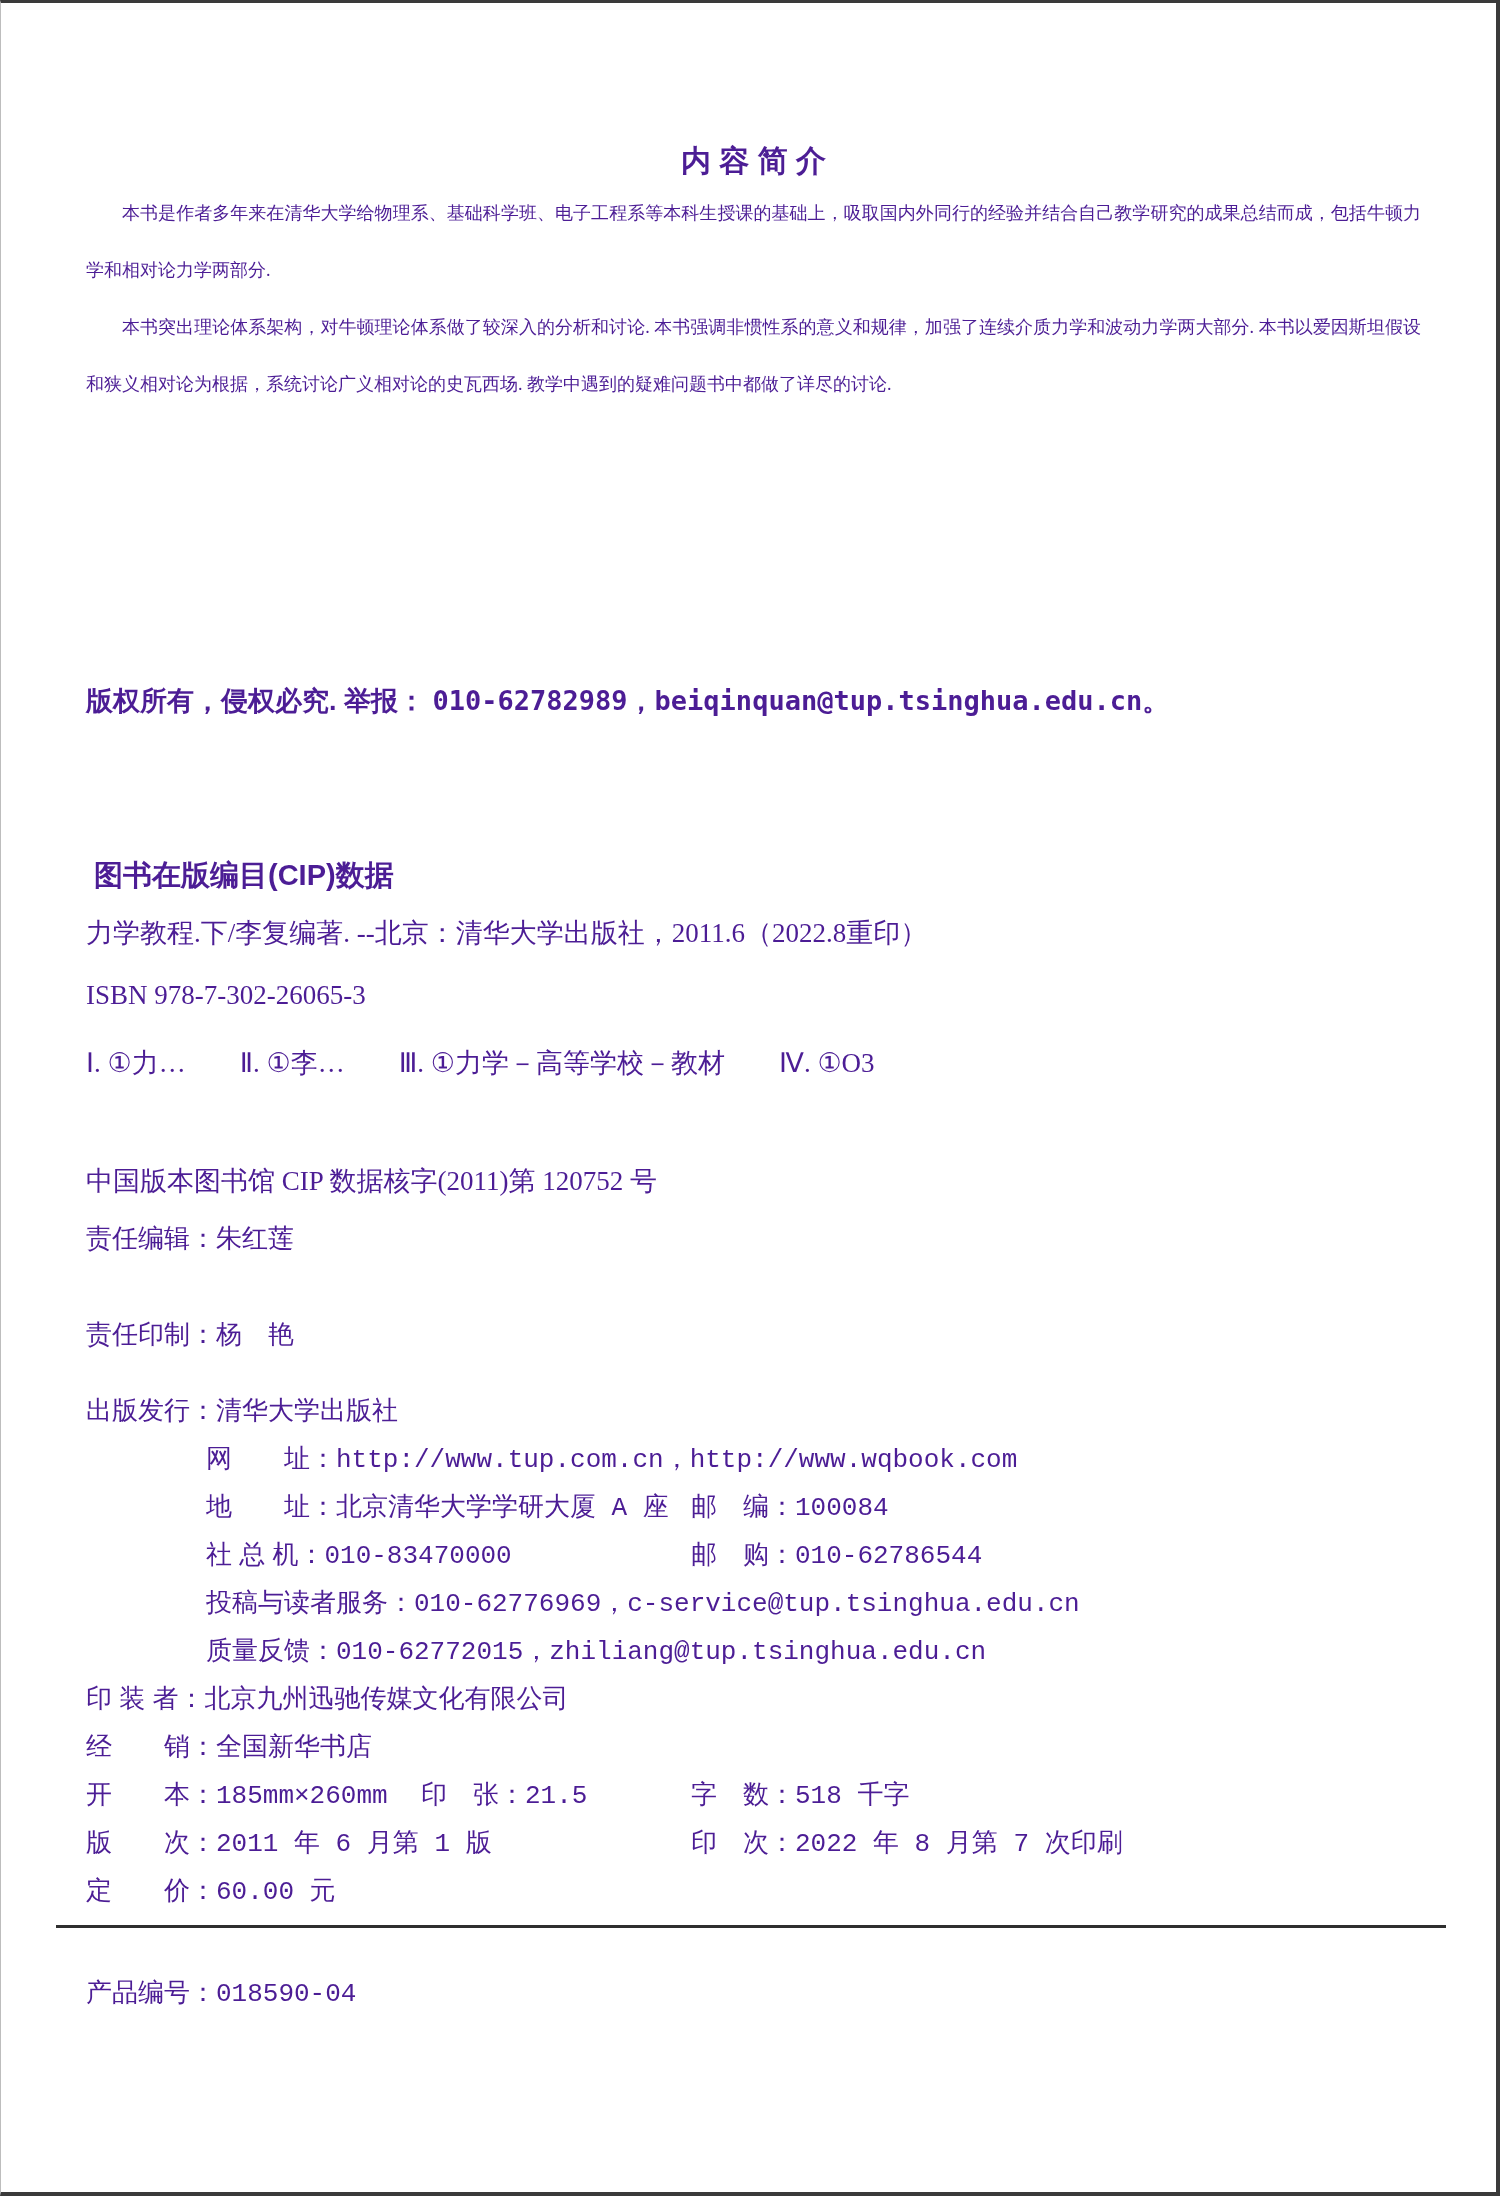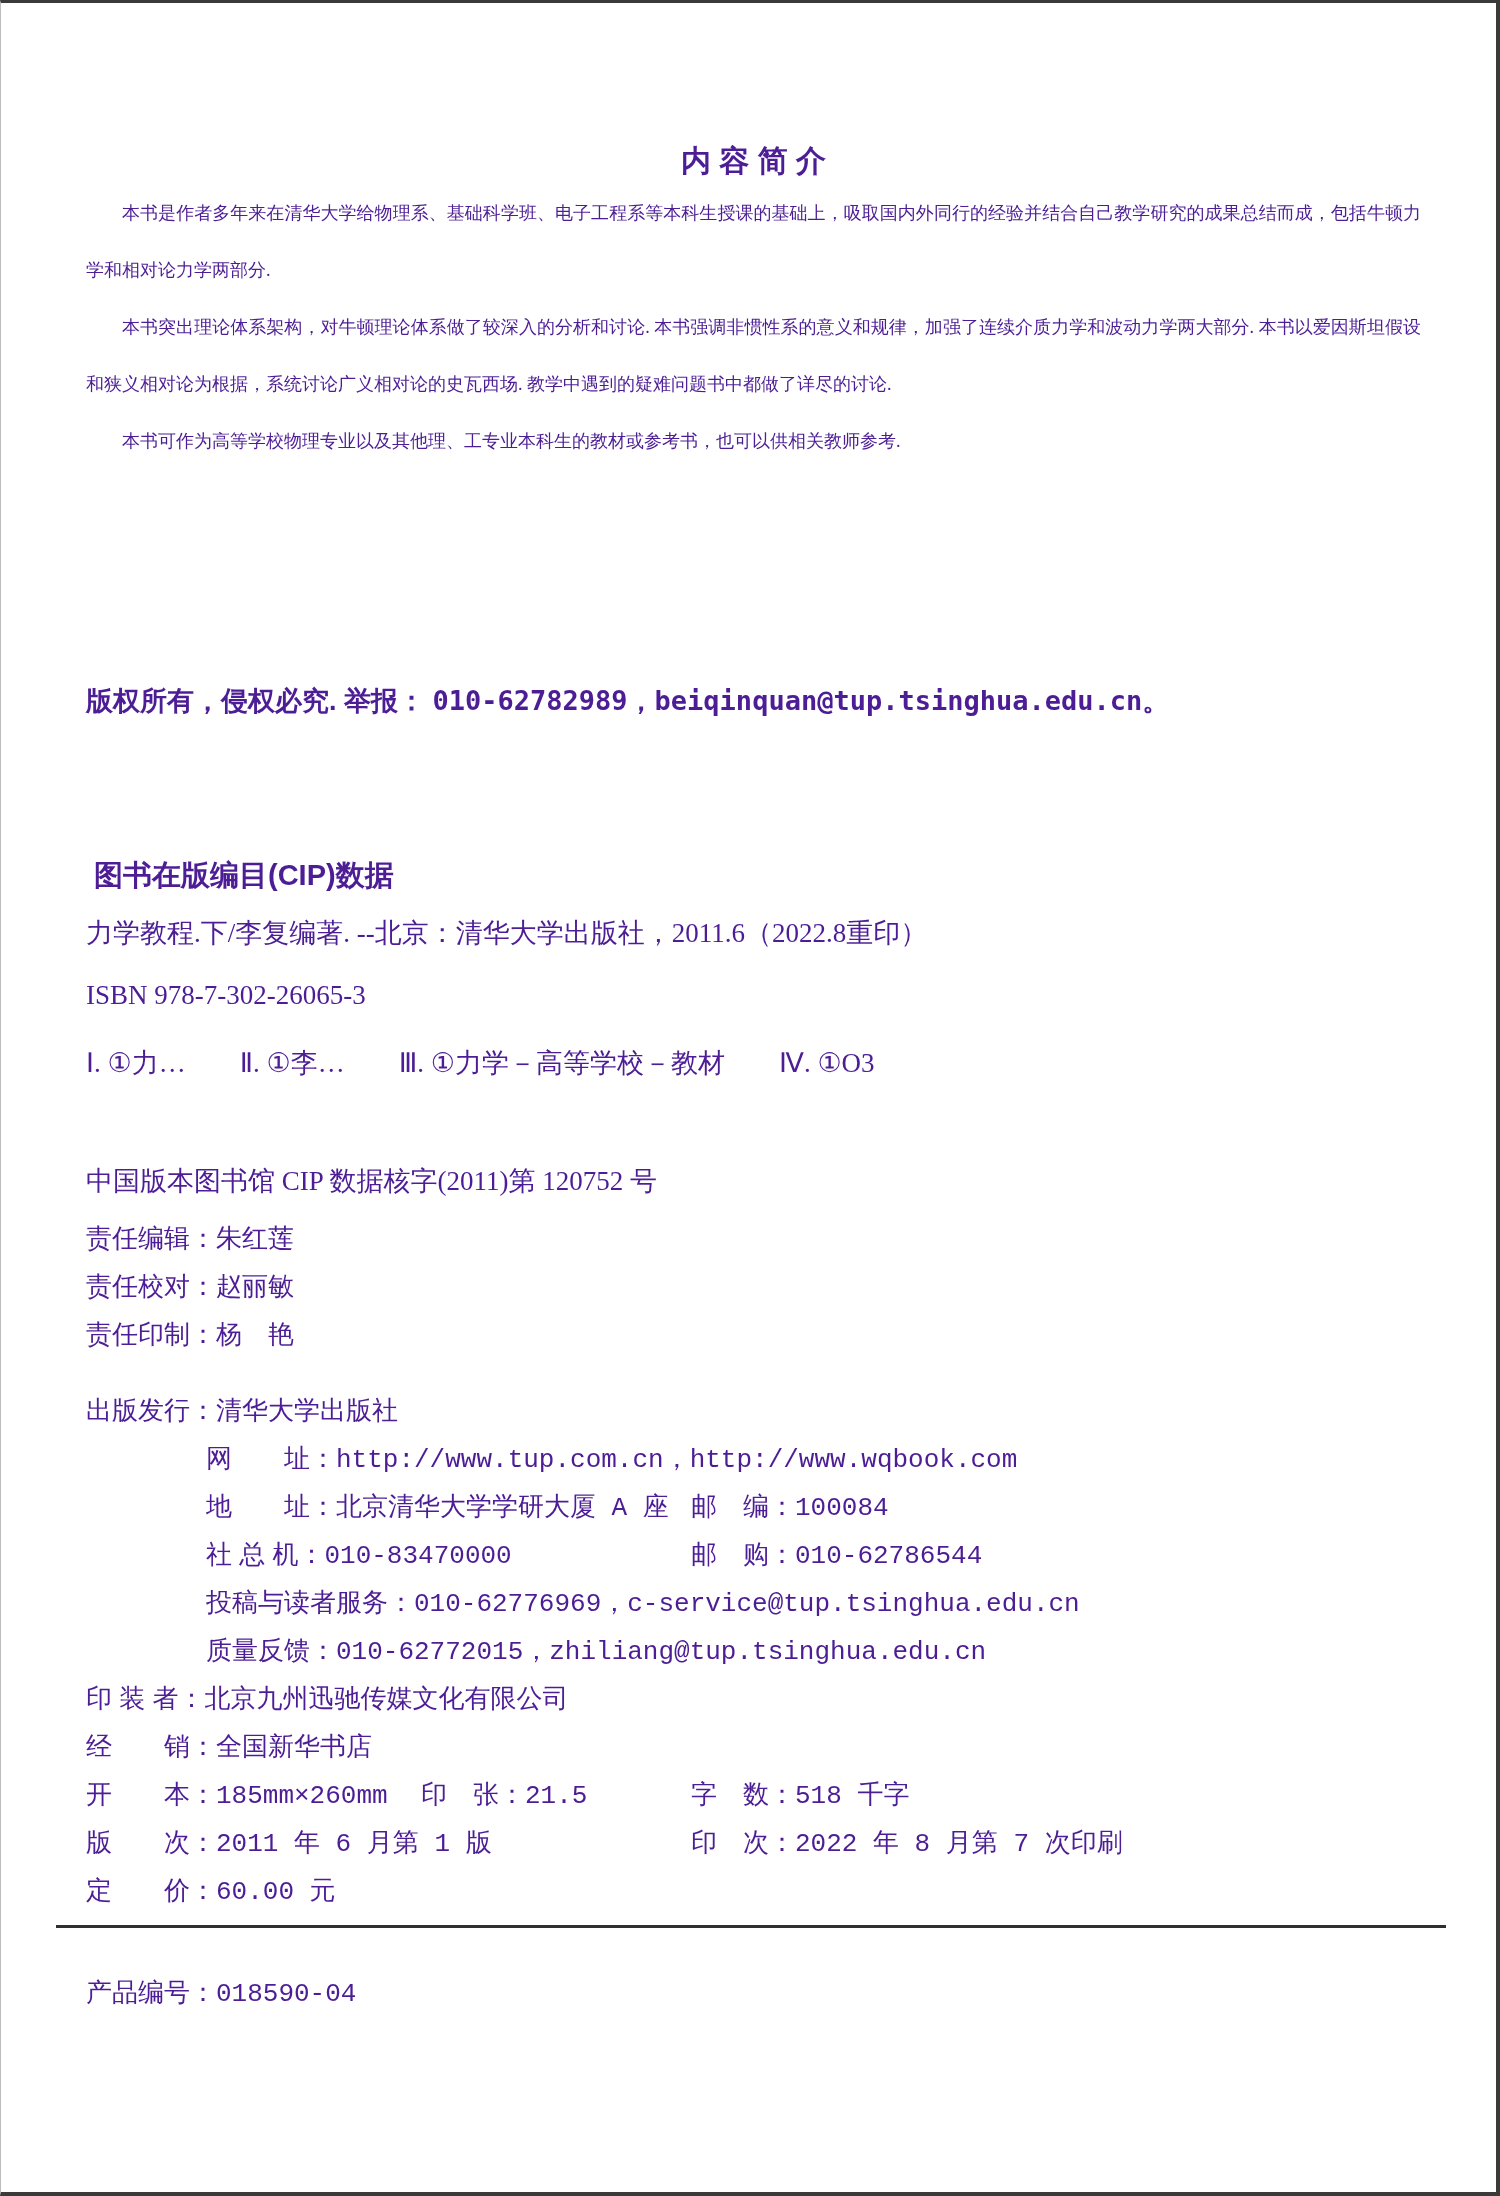--- a/index.html
+++ b/index.html
@@ -95,40 +95,36 @@
 </style>
 </head>
 <body>
 
 <div class="page">
 
   <h1 class="abs intro-title">内 容 简 介</h1>
   <div class="abs intro-block">
     <p>本书是作者多年来在清华大学给物理系、基础科学班、电子工程系等本科生授课的基础上，吸取国内外同行的经验并结合自己教学研究的成果总结而成，包括牛顿力学和相对论力学两部分.</p>
     <p>本书突出理论体系架构，对牛顿理论体系做了较深入的分析和讨论. 本书强调非惯性系的意义和规律，加强了连续介质力学和波动力学两大部分. 本书以爱因斯坦假设和狭义相对论为根据，系统讨论广义相对论的史瓦西场. 教学中遇到的疑难问题书中都做了详尽的讨论.</p>
-    <p>本书可作为高等学校物理专业以及其他理、工专业本科生的教材或参考书，也可以供相关教师参考.</p>
   </div>
 
   <div class="abs copyright-line">
     <span>版权所有，侵权必究. </span>
     <span>举报：</span>
     <span class="mono">010-62782989，beiqinquan@tup.tsinghua.edu.cn。</span>
   </div>
 
   <h2 class="abs cip-heading">图书在版编目(CIP)数据</h2>
   <div class="abs cip-line cip-title">力学教程.下/李复编著. --北京：清华大学出版社，2011.6（2022.8重印）</div>
   <div class="abs cip-line cip-isbn">ISBN 978-7-302-26065-3</div>
   <div class="abs cip-line cip-class">Ⅰ. ①力…　　Ⅱ. ①李…　　Ⅲ. ①力学－高等学校－教材　　Ⅳ. ①O3</div>
   <div class="abs cip-line cip-record">中国版本图书馆 CIP 数据核字(2011)第 120752 号</div>
 
   <div class="abs row staff-1">
     <span class="lbl">责任编辑：</span><span class="val">朱红莲</span>
-  </div>
-  <div class="abs row staff-2">
-    <span class="lbl">责任校对：</span><span class="val">赵丽敏</span>
   </div>
   <div class="abs row staff-3">
     <span class="lbl">责任印制：</span><span class="val">杨　艳</span>
   </div>
 
   <div class="abs row pub-1">
     <span class="lbl">出版发行：</span><span class="val">清华大学出版社</span>
   </div>
 
   <div class="abs row pub-2">

